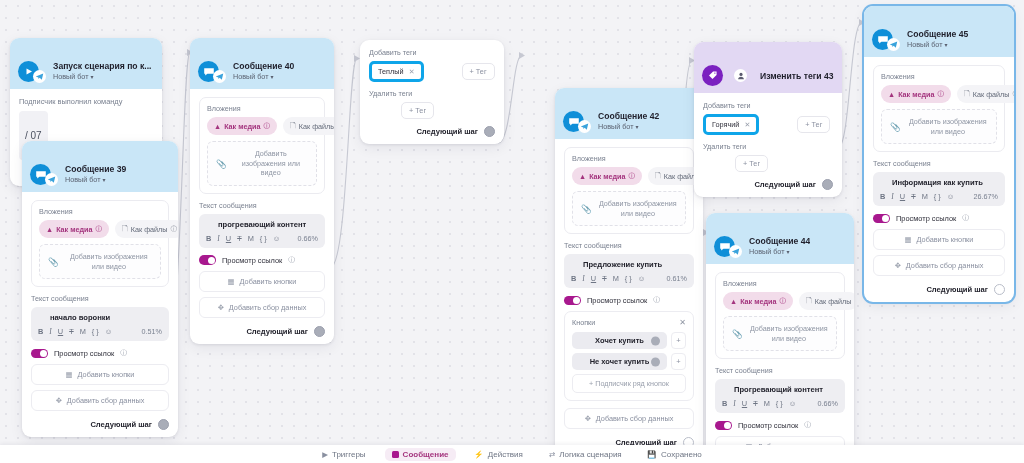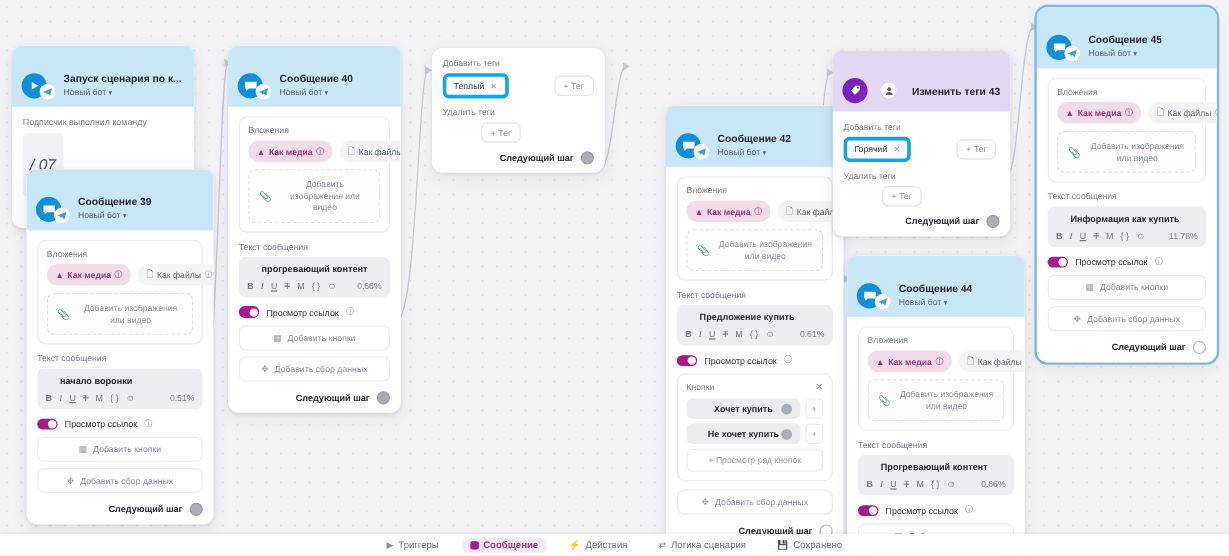--- a/index.html
+++ b/index.html
@@ -102,21 +102,21 @@
 
   .nextrow{display:flex;align-items:center;justify-content:flex-end;gap:6px;margin-top:8px;}
   .nextrow .nl{font-size:7.6px;font-weight:bold;color:#24242e;}
   .dot{width:9px;height:9px;border-radius:50%;background:#a9adb8;border:1px solid #9b9fad;}
   .dot.hollow{background:#ffffff;border:1.3px solid #b9bdc8;}
 
   
   .trig-label{font-size:7.4px;color:#7a8190;margin-bottom:5px;}
   .cmd{
     display:inline-block;background:#f1f1f5;border-radius:4px;
-    padding:19px 6px;font-size:13px;color:#4b5160;font-style:italic;
+    padding:19px 6px;font-size:10px;color:#4b5160;
   }
 
   
   .tagrow{display:flex;align-items:center;gap:6px;margin-bottom:7px;}
   .tag{
     display:flex;align-items:center;gap:5px;
     border:3px solid #0ea5e9;border-radius:5px;background:#fff;
     padding:3px 6px;font-size:7.3px;color:#31313c;
   }
   .tag .x{color:#9aa0ad;font-size:7px;}
@@ -447,21 +447,21 @@
             </span>
           <span class="kb-plus">+</span>
         </div>
         <div class="kbrow">
           <span class="kb">
               <span>Не хочет купить</span>
               <span class="kdot"></span>
             </span>
           <span class="kb-plus">+</span>
         </div>
-        <div class="addrow">+ Просмотр ряд кнопок</div>
+        <div class="addrow">+ Подписчик ряд кнопок</div>
       </div>
 
       <div class="ghostbtn" style="margin-top:7px;">
           <span class="gi">✥</span>
           <span>Добавить сбор данных</span>
         </div>
       <div class="nextrow">
         <span class="nl">Следующий шаг</span>
         <span class="dot hollow"></span>
       </div>
@@ -616,21 +616,21 @@
         <div class="fmtrow">
           <span class="fmt">
             <b>B</b>
             <i>I</i>
             <u>U</u>
             <s>T</s>
             <span>M</span>
             <span>{ }</span>
             <span>☺</span>
           </span>
-          <span class="pct">11.78%</span>
+          <span class="pct">26.67%</span>
         </div>
       </div>
       <div class="togglerow">
         <span class="toggle"></span>
         <span class="tl">Просмотр ссылок</span>
         <span class="i">ⓘ</span>
       </div>
       <div class="ghostbtn">
           <span class="gi">▦</span>
           <span>Добавить кнопки</span>

